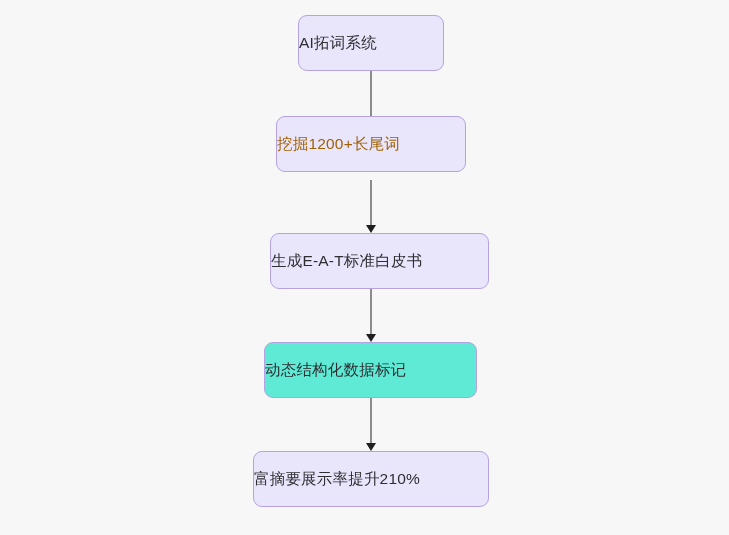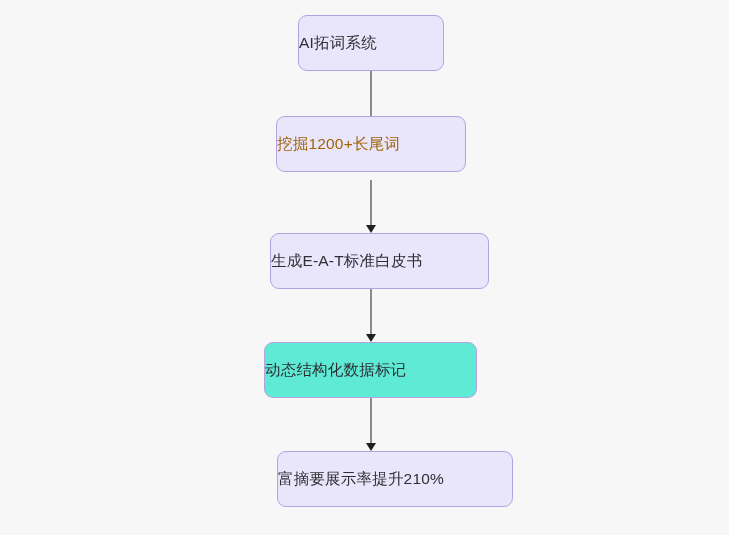--- a/index.html
+++ b/index.html
@@ -91,17 +91,17 @@
   </div>
   <div class="node" id="node-1" style="left: 276px; top: 116px; width: 190px; height: 56px; background: rgb(233, 230, 251); border-color: rgb(180, 162, 227); color: #a16207;">
     <span class="node-label">挖掘1200+长尾词</span>
   </div>
   <div class="node" id="node-2" style="left: 262px; top: 233px; width: 219px; height: 56px; background: rgb(233, 230, 251); border-color: rgb(180, 162, 227); color: rgb(46, 46, 51); margin-left: 8px;">
     <span class="node-label">生成E-A-T标准白皮书</span>
   </div>
   <div class="node" id="node-3" style="left: 264px; top: 342px; width: 213px; height: 56px; background: #5eead4; border-color: rgb(180, 162, 227); color: rgb(46, 46, 51);">
     <span class="node-label">动态结构化数据标记</span>
   </div>
-  <div class="node" id="node-4" style="left: 253px; top: 451px; width: 236px; height: 56px; background: rgb(233, 230, 251); border-color: rgb(180, 162, 227); color: rgb(46, 46, 51); margin-left: 24px;">
+  <div class="node" id="node-4" style="left: 253px; top: 451px; width: 236px; height: 56px; background: rgb(233, 230, 251); border-color: rgb(180, 162, 227); color: rgb(46, 46, 51);">
     <span class="node-label">富摘要展示率提升210%</span>
   </div>
 
 </div>
 
 </body></html>

